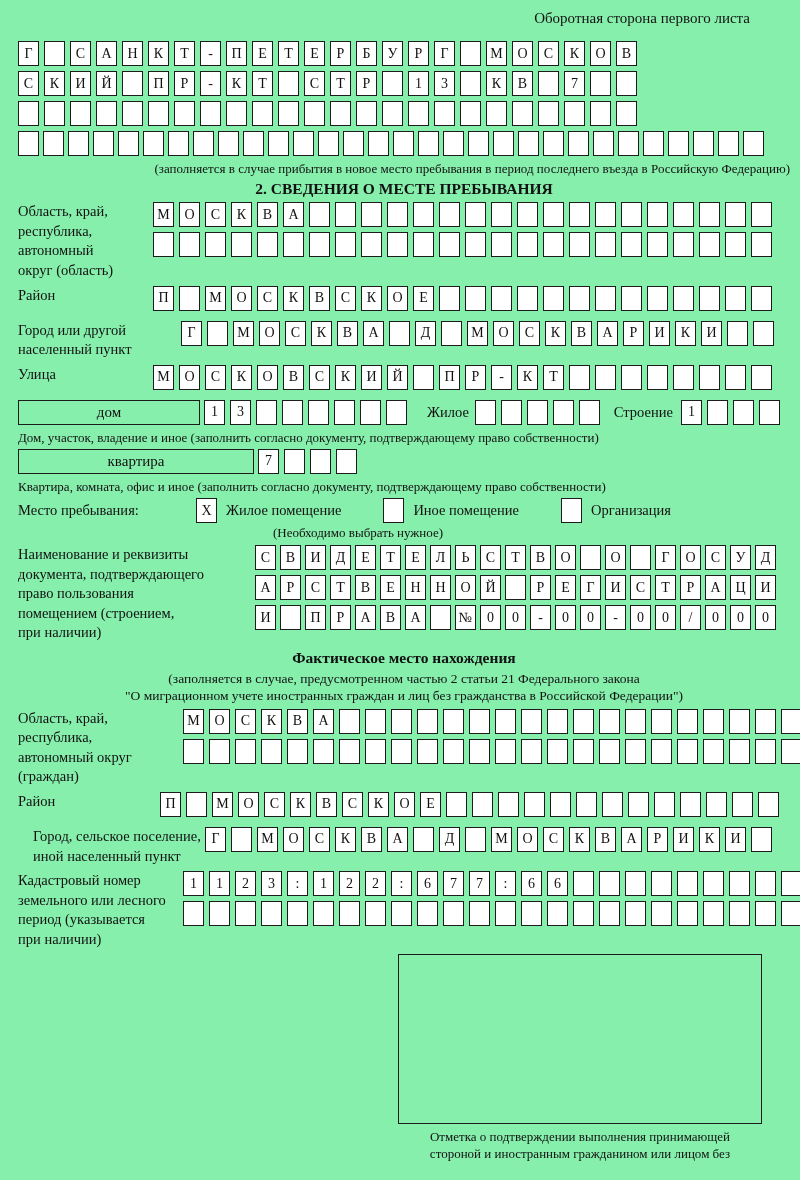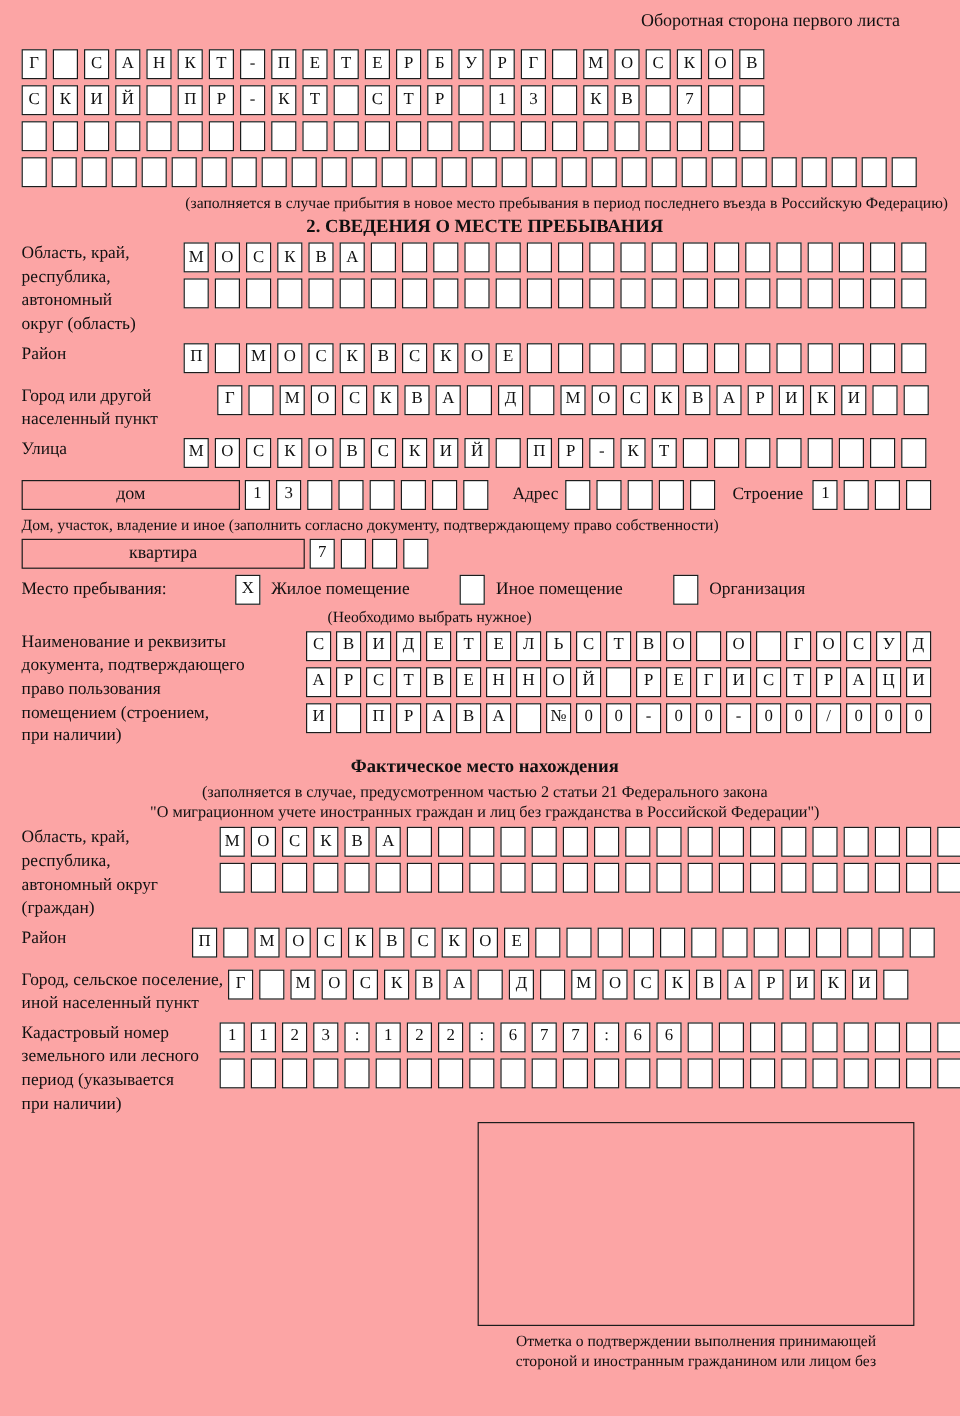--- a/index.html
+++ b/index.html
@@ -1,26 +1,26 @@
 <!DOCTYPE html>
 <html><head>
 <meta charset="utf-8">
 <style>
   html,body{margin:0;padding:0;background:#fff;}
   #page{
     position:relative;width:800px;height:1180px;overflow:hidden;
-    background:#fca5a5;color:#111;
+    background:#86efac;color:#111;
     font-family:"Liberation Serif","DejaVu Serif",serif;
     box-sizing:border-box;padding:10px 10px 0 18px;
   }
   .side-note{ text-align:right; font-size:15px; padding-right:40px; margin-bottom:14px;}
   .form-row{display:flex;align-items:flex-start;margin-bottom:5px;}
   .row-label{flex-shrink:0;font-size:14.5px;line-height:1.35;}
   .w157{width:157px;} .w135{width:135px;} .w142{width:142px;}
-  .w165{width:165px;} .w172{width:172px;} .w237{width:237px;}
+  .w165{width:165px;} .w172{width:172px;margin-left:15px;} .w237{width:237px;}
   .rows-col{display:flex;flex-direction:column;}
   .cells{display:flex;gap:5px;margin-bottom:5px;}
   .cells-g4{gap:4px;}
   .cell{
     width:21px;height:25px;box-sizing:border-box;border:1.6px solid #1c1c1c;
     display:flex;align-items:center;justify-content:center;
     font-size:14px;line-height:1;flex-shrink:0;background:#fff;
   }
   .indent28{margin-left:28px;}
   .caption{font-size:13px;line-height:1.25;margin:1px 0 3px 0;}
@@ -325,21 +325,21 @@
     <div class="cells" style="margin-left:4px;margin-bottom:0;">
         <div class="cell">1</div>
         <div class="cell">3</div>
         <div class="cell"></div>
         <div class="cell"></div>
         <div class="cell"></div>
         <div class="cell"></div>
         <div class="cell"></div>
         <div class="cell"></div>
       </div>
-    <div class="inline-lbl" style="margin-left:20px;margin-right:6px;">Адрес</div>
+    <div class="inline-lbl" style="margin-left:20px;margin-right:6px;">Жилое</div>
     <div class="cells" style="margin-bottom:0;">
         <div class="cell"></div>
         <div class="cell"></div>
         <div class="cell"></div>
         <div class="cell"></div>
         <div class="cell"></div>
       </div>
     <div class="inline-lbl" style="margin-left:14px;margin-right:8px;">Строение</div>
     <div class="cells" style="margin-bottom:0;">
         <div class="cell">1</div>
@@ -352,20 +352,21 @@
 
   <div class="form-row">
     <div class="wide-box kv-box">квартира</div>
     <div class="cells" style="margin-left:4px;margin-bottom:0;">
         <div class="cell">7</div>
         <div class="cell"></div>
         <div class="cell"></div>
         <div class="cell"></div>
       </div>
   </div>
+  <div class="caption">Квартира, комната, офис и иное (заполнить согласно документу, подтверждающему право собственности)</div>
 
   <div class="mesto-row">
     <div style="width:150px;">Место пребывания:</div>
     <div class="opt">
       <div class="cell">X</div>
       <div class="opt-label">Жилое помещение</div>
     </div>
     <div class="opt">
       <div class="cell"></div>
       <div class="opt-label">Иное помещение</div>

